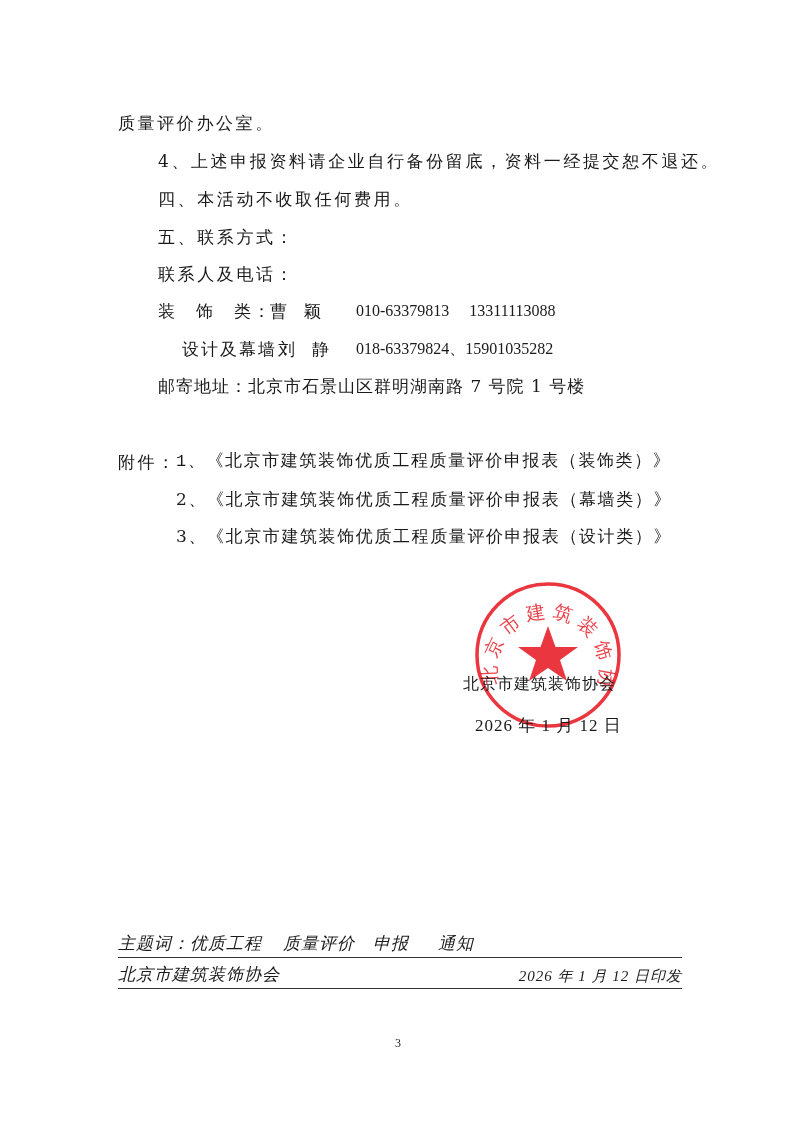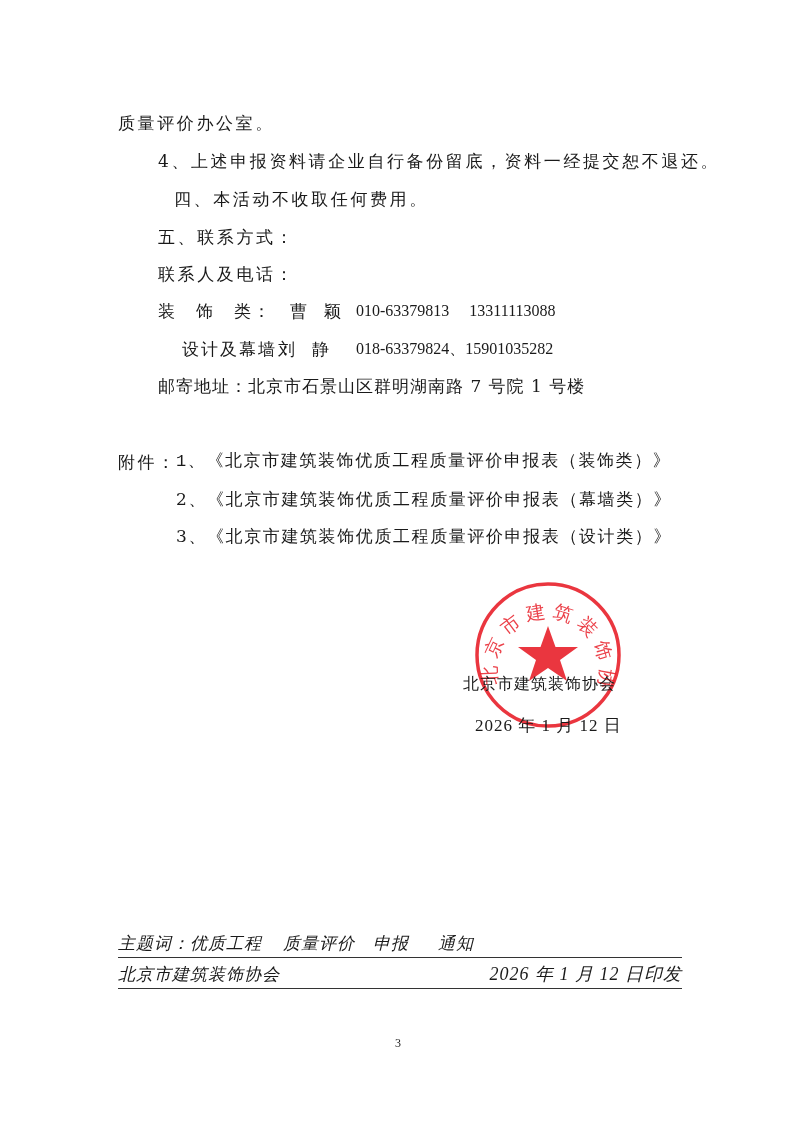--- a/index.html
+++ b/index.html
@@ -15,27 +15,27 @@
   .footer-row span { position: absolute; bottom: 2px; white-space: nowrap; letter-spacing: 1px; font-style: italic; }
   .page-num { position: absolute; left: 395px; top: 1036px; font-size: 12px; font-family: "Liberation Serif", serif; }
 </style>
 </head>
 <body>
 
 <div>
 
   <div class="line" style="left:118px; top:113px;">质量评价办公室。</div>
   <div class="line" style="left:158px; top:151px;">4、上述申报资料请企业自行备份留底，资料一经提交恕不退还。</div>
-  <div class="line" style="left:174px; top:189px;">四、本活动不收取任何费用。</div>
+  <div class="line" style="left:158px; top:189px;">四、本活动不收取任何费用。</div>
   <div class="line" style="left:158px; top:227px;">五、联系方式：</div>
   <div class="line" style="left:158px; top:264px;">联系人及电话：</div>
 
   <div class="contact-row" style="top:301px;">
     <span style="left:0; letter-spacing:2px;">装　饰　类：</span>
-    <span style="left:132px;text-align:right;">曹　颖</span>
+    <span style="left:112px;text-align:right;">曹　颖</span>
     <span class="num" style="left:198px;">010-63379813　 13311113088</span>
   </div>
 
   <div class="contact-row" style="top:339px;">
     <span style="left:0; letter-spacing:2px;margin-left:24px;">设计及幕墙：</span>
     <span style="left:120px;">刘　静</span>
     <span class="num" style="left:198px;">018-63379824、15901035282</span>
   </div>
 
   <div class="line" style="left:158px; top:376px; letter-spacing:1px;">邮寄地址：北京市石景山区群明湖南路 7 号院 1 号楼</div>
@@ -64,18 +64,18 @@
   <div class="footer-row" style="top:933px;">
     <span style="left:0;">主题词：</span>
     <span style="left:72px;">优质工程</span>
     <span style="left:165px;">质量评价</span>
     <span style="left:255px;">申报</span>
     <span style="left:320px;">通知</span>
   </div>
 
   <div class="footer-row" style="top:964px;">
     <span style="left:0;">北京市建筑装饰协会</span>
-    <span style="right:0; font-family:'Liberation Serif', serif; font-size:18px;">2026 年 1 月 12 日印发</span>
+    <span style="right:0; font-family:'Liberation Serif', serif; font-size:15px;">2026 年 1 月 12 日印发</span>
   </div>
 
   <div class="page-num">3</div>
 
 </div>
 
 </body></html>

